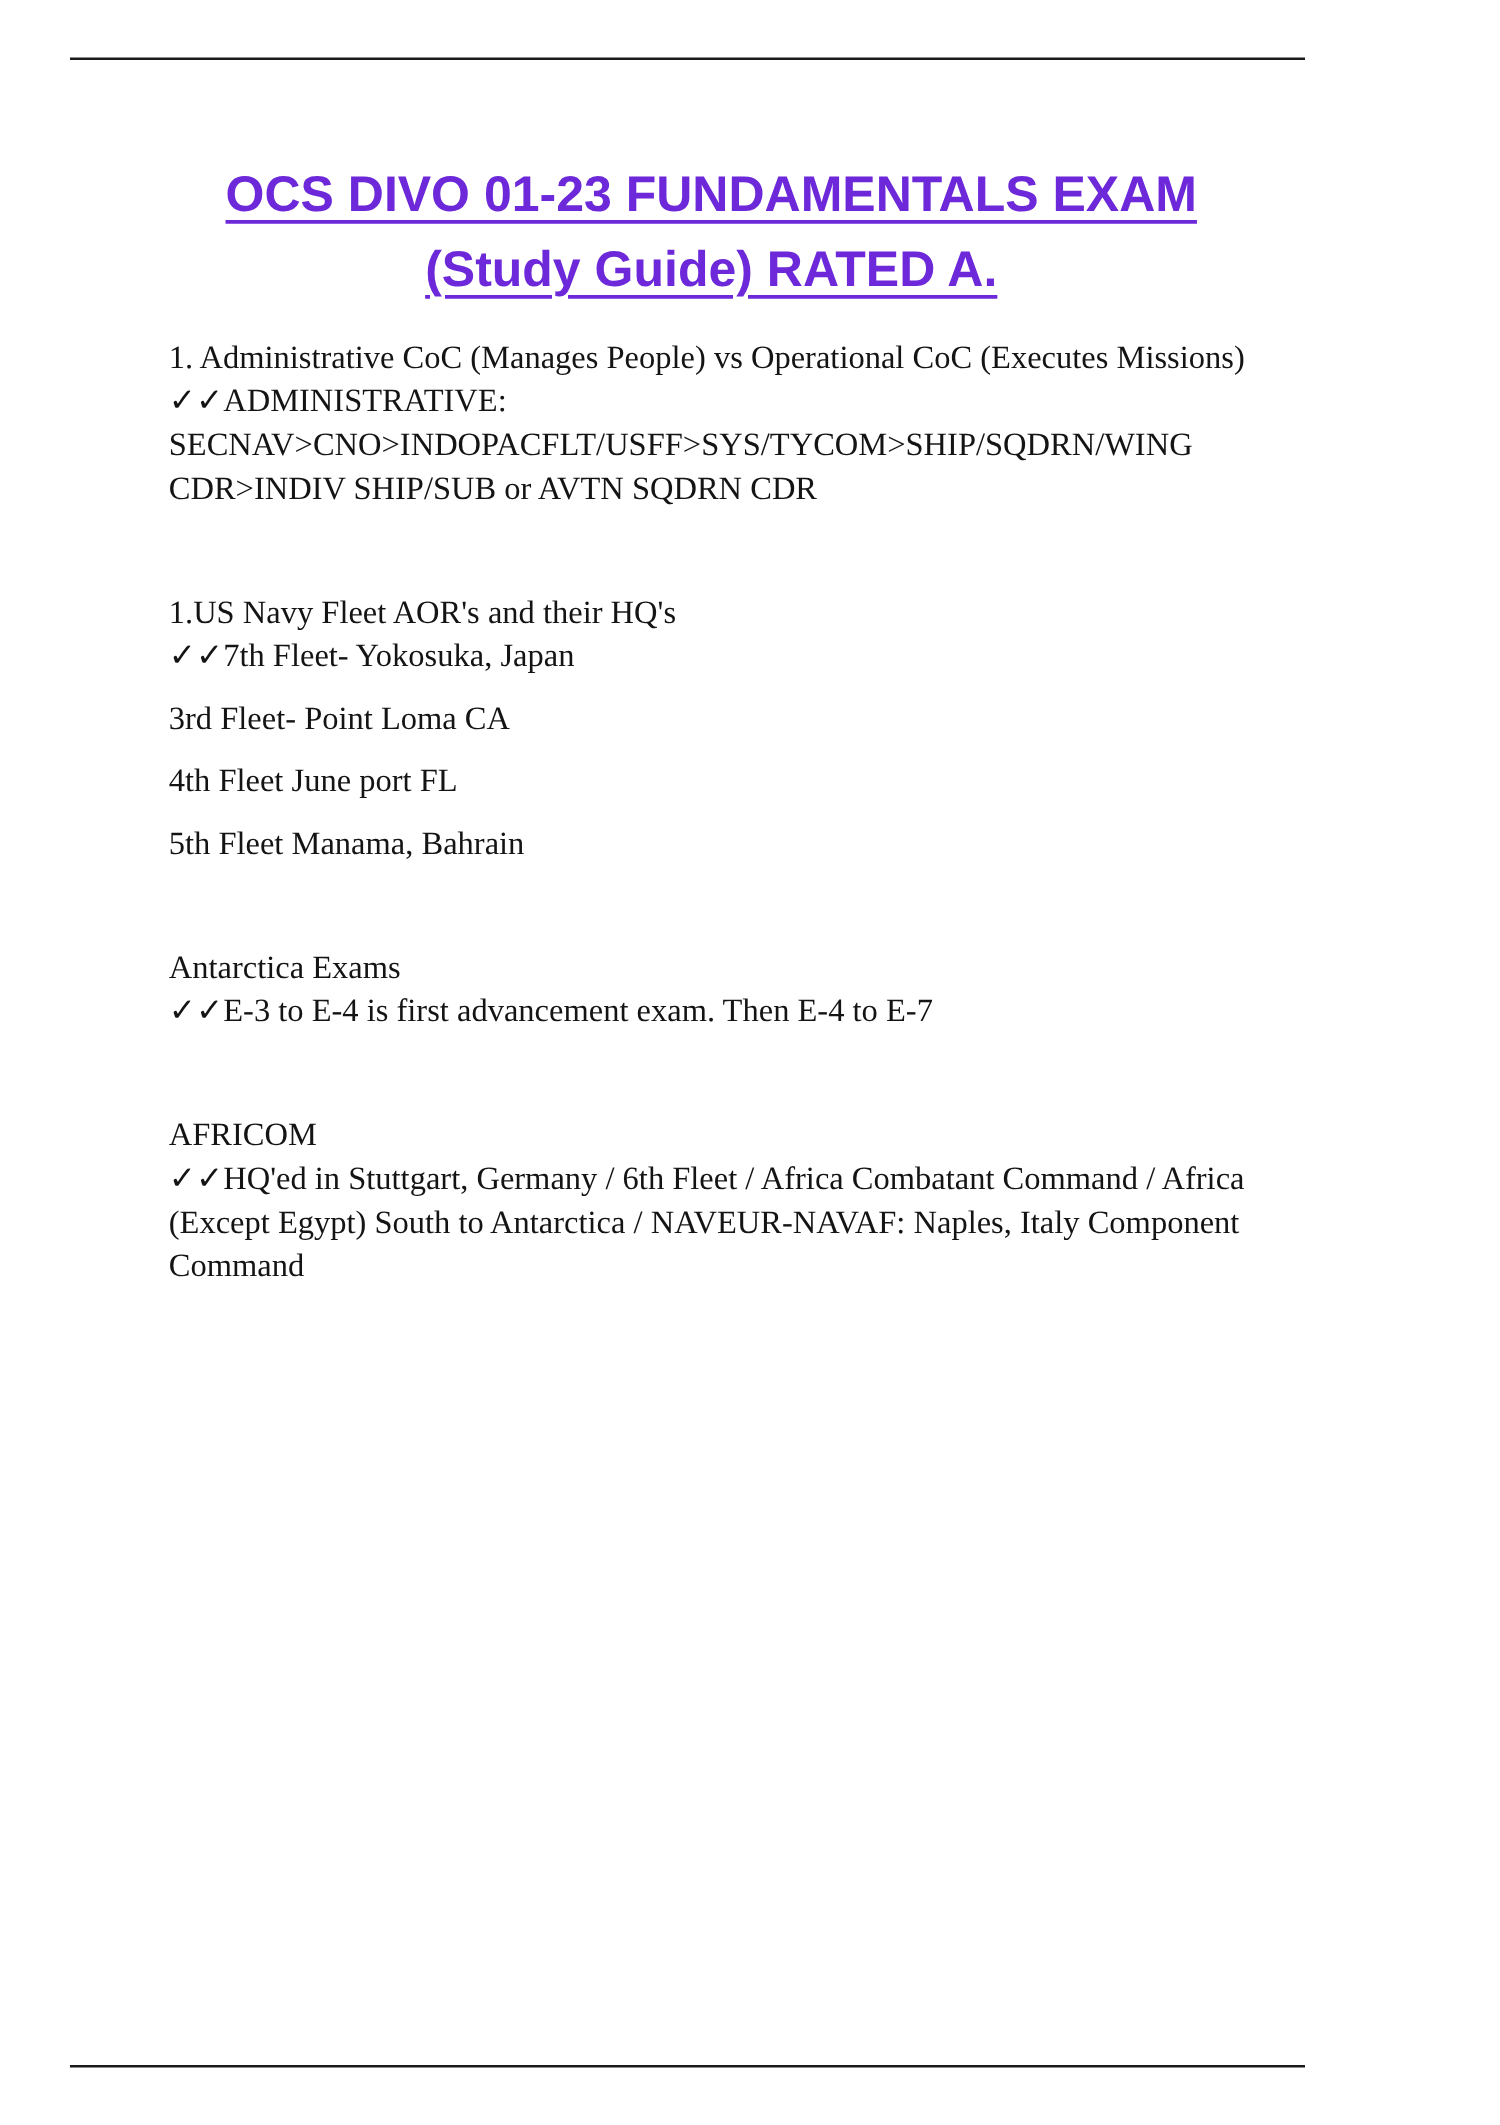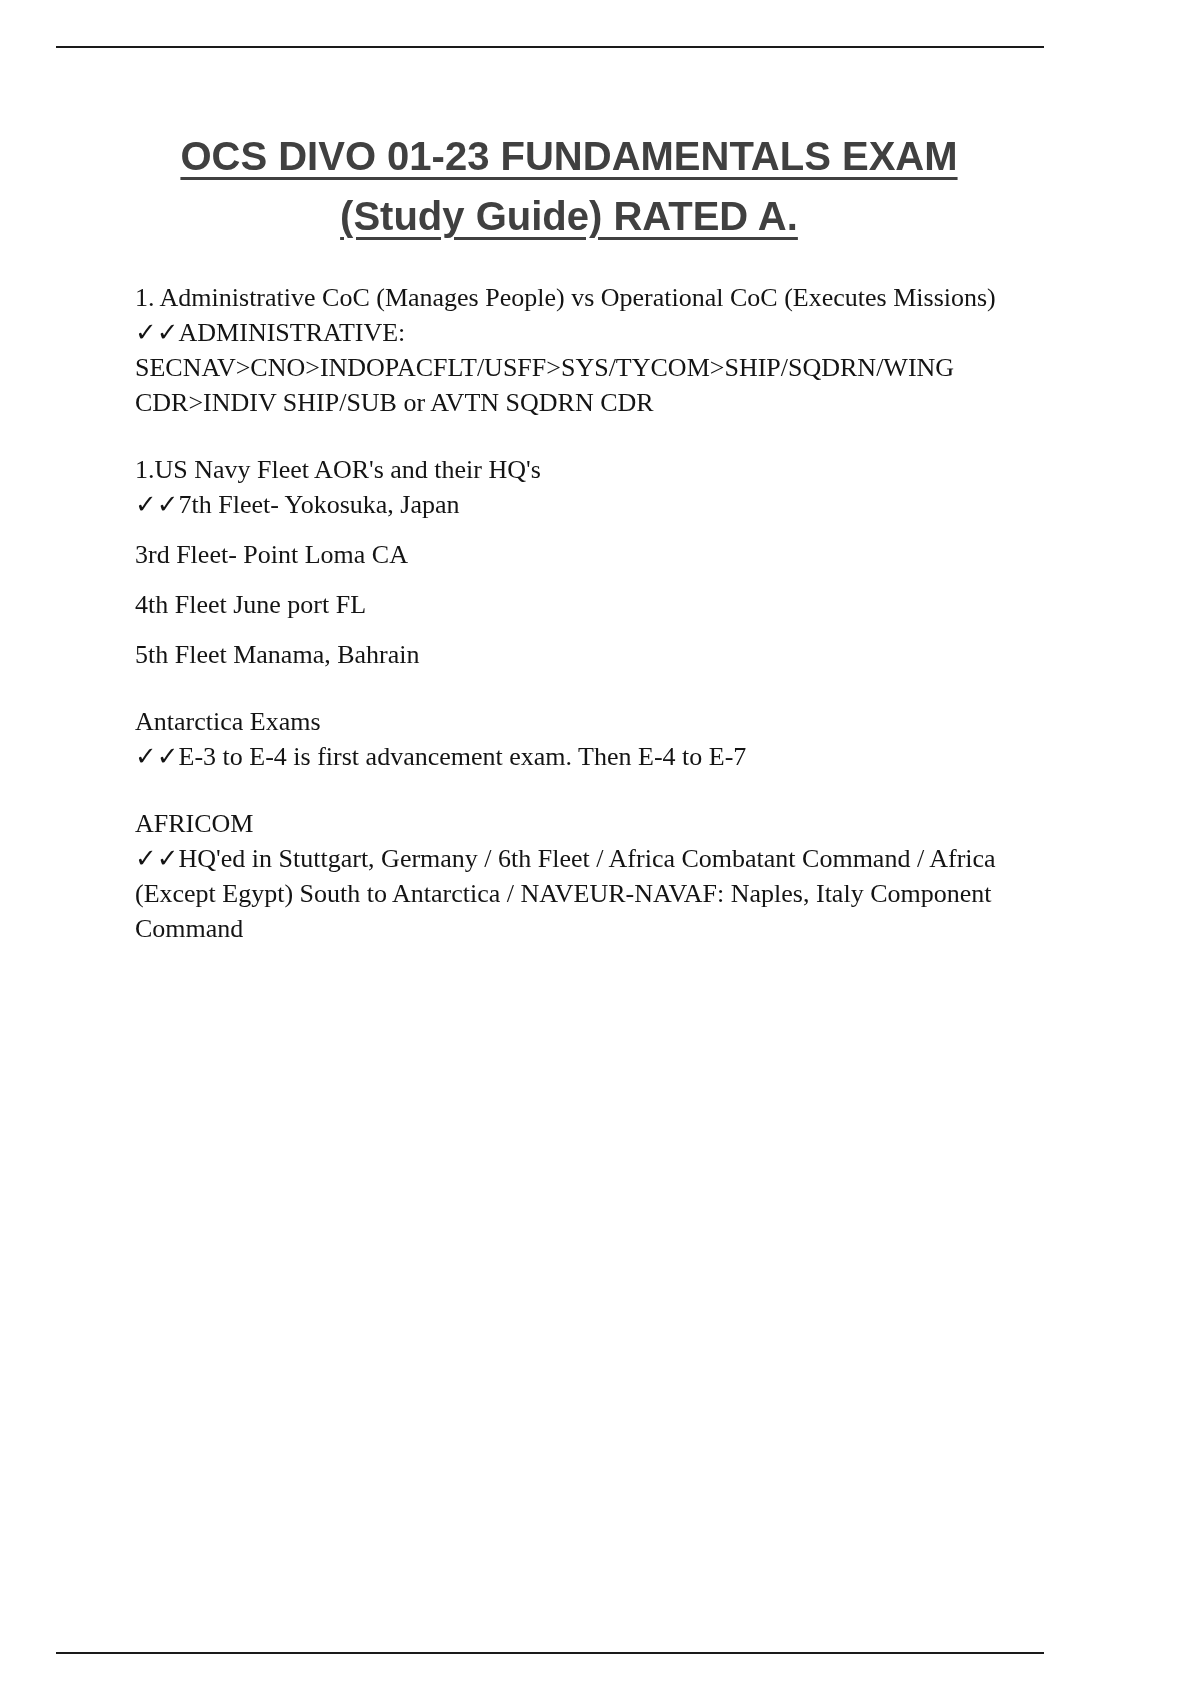--- a/index.html
+++ b/index.html
@@ -30,36 +30,36 @@
     position: absolute;
     left: 135px;
     top: 126px;
     width: 868px;
     margin: 0;
     text-align: center;
     font-family: "Liberation Sans", sans-serif;
     font-weight: 700;
     font-size: 40px;
     line-height: 60px;
-    color: #404040;
+    color: #6d28d9;
     text-decoration: underline;
     text-decoration-thickness: 3px;
     text-underline-offset: 7px;
   }
 
   .content {
     position: absolute;
     left: 135px;
-    top: 280px;
+    top: 268px;
     width: 868px;
     font-size: 26px;
     line-height: 35px;
   }
   .qa-block { margin: 0; }
-  .qa-block + .qa-block { margin-top: 32px; }
+  .qa-block + .qa-block { margin-top: 64px; }
   .question {
     margin: 0;
     white-space: pre-line;
     overflow-wrap: break-word;
   }
   .answer {
     margin: 0;
     white-space: pre-line;
     overflow-wrap: break-word;
   }

